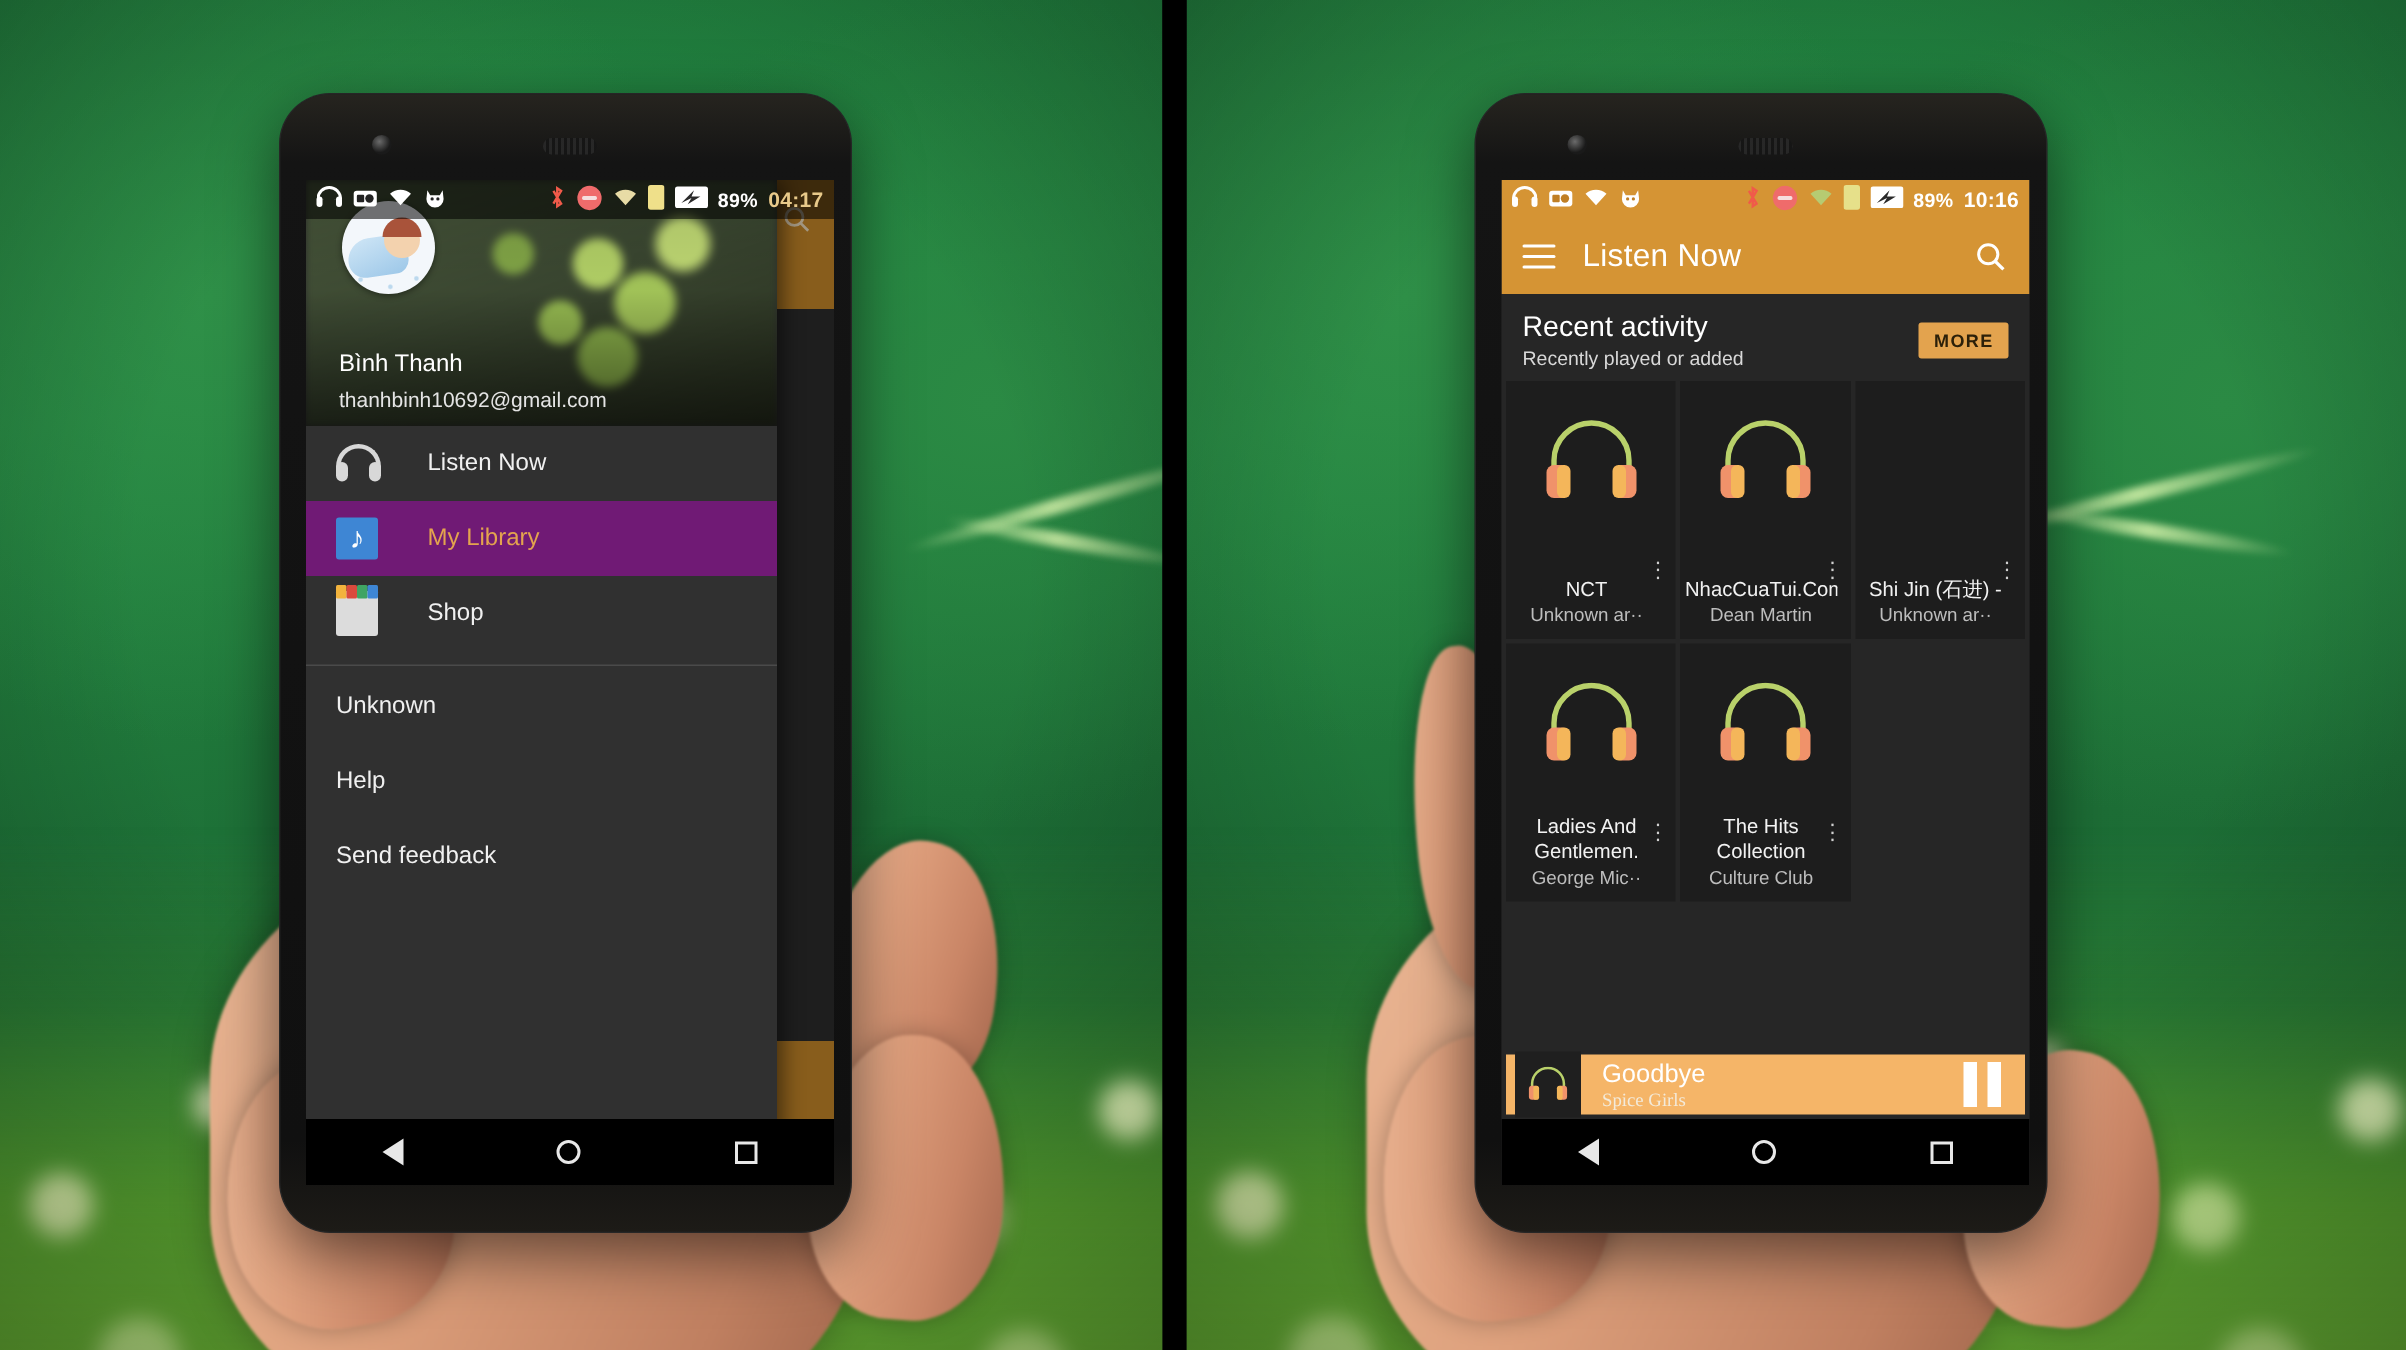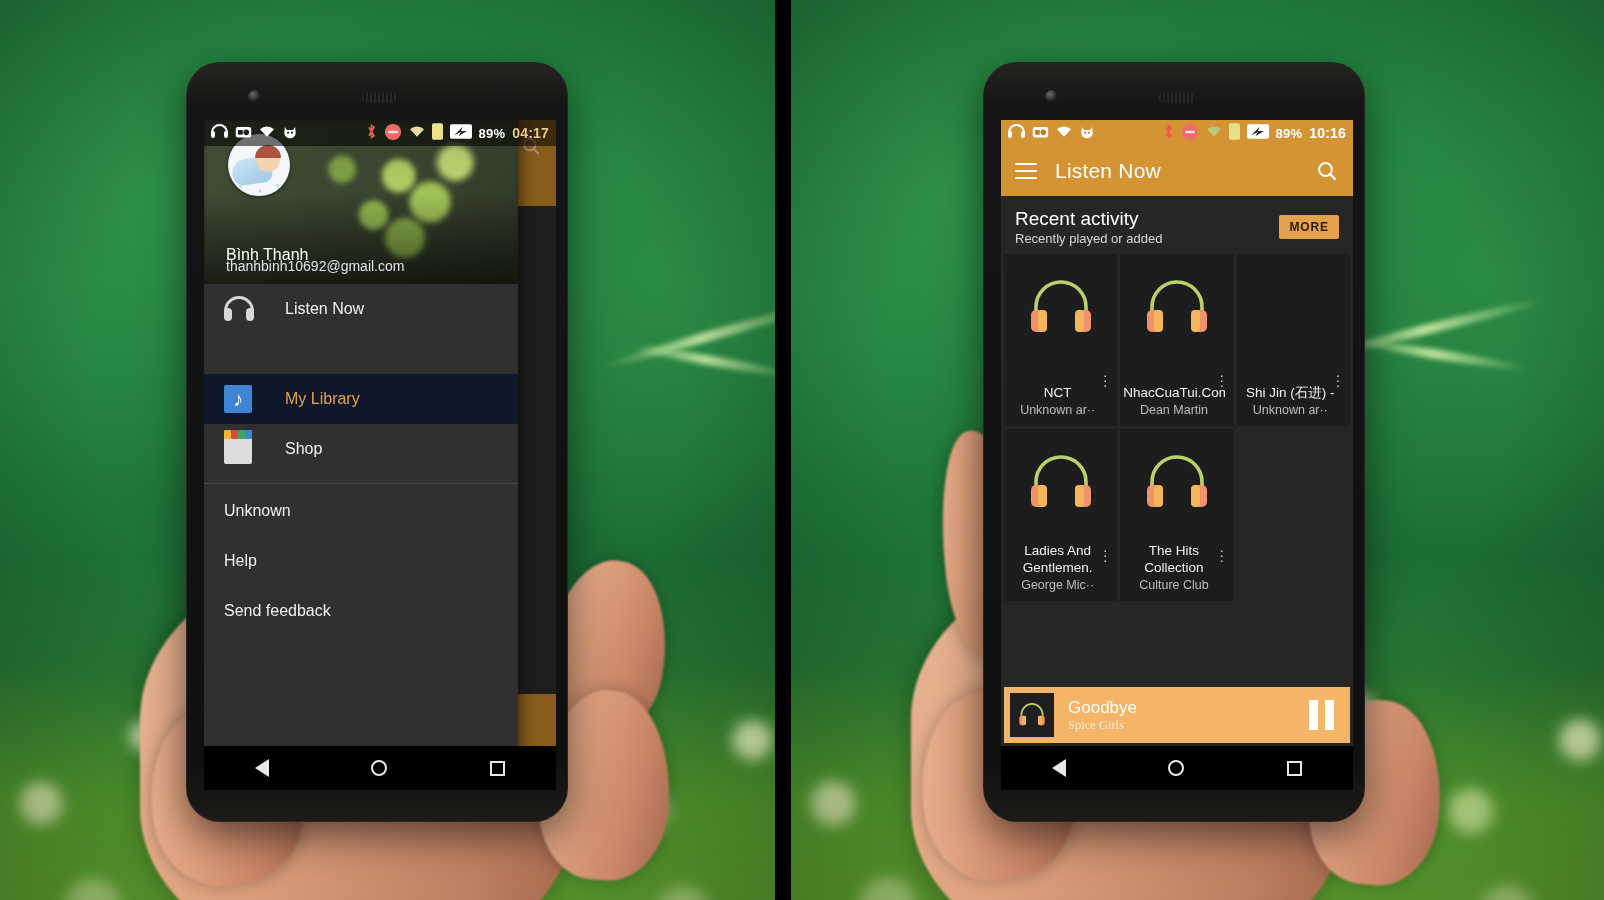--- a/index.html
+++ b/index.html
@@ -129,27 +129,27 @@
   .av-blanket { position:absolute; left:4px; bottom:12px; width:40px; height:26px; border-radius:16px 4px 10px 12px;
                 background:linear-gradient(160deg,#cfe6f6,#9cc7e8); transform:rotate(-8deg); }
   .av-head { position:absolute; right:10px; top:14px; width:24px; height:24px; border-radius:50%;
              background:#f3d2ae; }
   .av-hair { position:absolute; right:9px; top:11px; width:26px; height:13px; border-radius:13px 13px 0 0;
              background:#a9533a; }
   .av-dots { position:absolute; inset:auto 0 0 0; height:16px;
              background: radial-gradient(circle at 20% 40%, #bcd9ee 0 1px, rgba(0,0,0,0) 2px),
                          radial-gradient(circle at 52% 70%, #bcd9ee 0 1px, rgba(0,0,0,0) 2px),
                          radial-gradient(circle at 80% 35%, #bcd9ee 0 1px, rgba(0,0,0,0) 2px); }
-  .dr-name { position:absolute; left:22px; bottom:20px; color:#fff; font-size:16px; }
+  .dr-name { position:absolute; left:22px; bottom:32px; color:#fff; font-size:16px; }
   .dr-mail { position:absolute; left:22px; bottom:10px; color:#e4e4e4; font-size:14px; }
 
   .dr-item { height:50px; display:flex; align-items:center; gap:0; padding-left:20px; cursor:pointer; }
   .dr-item .dr-ic { width:40px; display:flex; align-items:center; justify-content:flex-start; }
   .dr-item .dr-lbl { font-size:16px; color:#f0f0f0; padding-left:21px; }
-  .dr-item.selected { background:#0f172a;margin-top:40px; }
+  .dr-item.selected { background:#701a75; }
   .dr-item.selected .dr-lbl { color:#e3a34e; }
   .dr-sep { height:1px; background:#4a4a4a; margin:9px 0 2px; }
   .dr-text-item { height:50px; display:flex; align-items:center; padding-left:20px; font-size:16px; color:#f0f0f0; cursor:pointer; }
 
   
   .hp { position:relative; display:inline-block; }
   .hp .band { position:absolute; left:0; top:0; width:100%; height:62%;
               border:3.5px solid currentColor; border-bottom:none; border-radius:100px 100px 0 0; box-sizing:border-box; }
   .hp .ear { position:absolute; top:48%; width:26%; height:48%; border-radius:4px; background:currentColor; }
   .hp .ear.l { left:0; } .hp .ear.r { right:0; }
@@ -208,21 +208,21 @@
   .melody-art .keys { position:absolute; left:-4px; bottom:14px; right:-4px; height:52px;
       background: repeating-linear-gradient(96deg, #d8b278 0 7px, #b98e54 7px 9px);
       clip-path: polygon(0 38%, 8% 8%, 16% 40%, 26% 6%, 34% 38%, 44% 8%, 54% 40%, 64% 6%, 74% 38%, 84% 8%, 94% 40%, 100% 18%, 100% 100%, 0 100%);
       transform: skewY(-4deg); }
   .melody-art .title2 { position:absolute; left:8px; bottom:18px; color:#f0e8d8; font-size:11px;
       font-family:"Liberation Serif", serif; font-style:italic; text-shadow:0 1px 2px #000; }
   .melody-art .strip { position:absolute; left:0; right:0; bottom:0; height:11px; background:#f2621f; }
   .melody-art .hd { position:absolute; right:5px; top:5px; width:16px; height:9px; border-radius:2px;
       background:#6e6e6e; color:#ddd; font-size:5px; display:flex; align-items:center; justify-content:center; }
 
-  .nowplaying { position:absolute; left:3px; right:3px; bottom:3px; height:56px; background:#f5b568;
+  .nowplaying { position:absolute; left:3px; right:3px; bottom:3px; height:40px; background:#f5b568;
                 display:flex; align-items:center; padding:0 6px; }
   .np-art { width:44px; height:44px; background:#1f1f1f; display:flex; align-items:center; justify-content:center; }
   .np-meta { flex:1; padding-left:14px; }
   .np-t { color:#fff; font-size:17px; }
   .np-s { color:#f3ead9; font-size:12.5px;font-family:Liberation Serif, serif; }
   .np-pause { display:flex; gap:7px; padding-right:10px; cursor:pointer; }
   .np-pause i { width:9px; height:30px; background:#fff; display:block; }
 </style>
 </head>
 <body>

